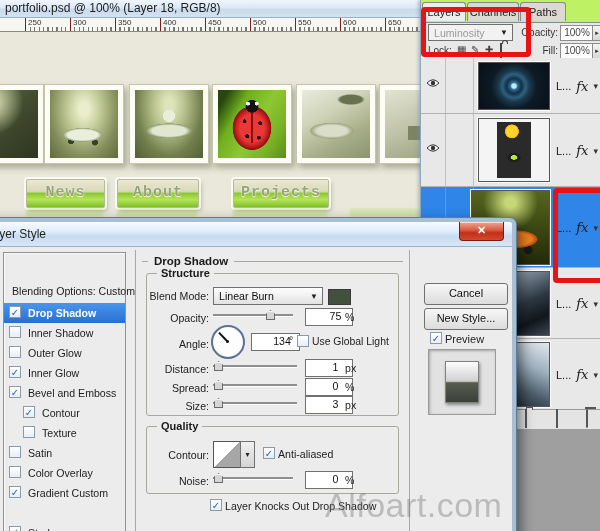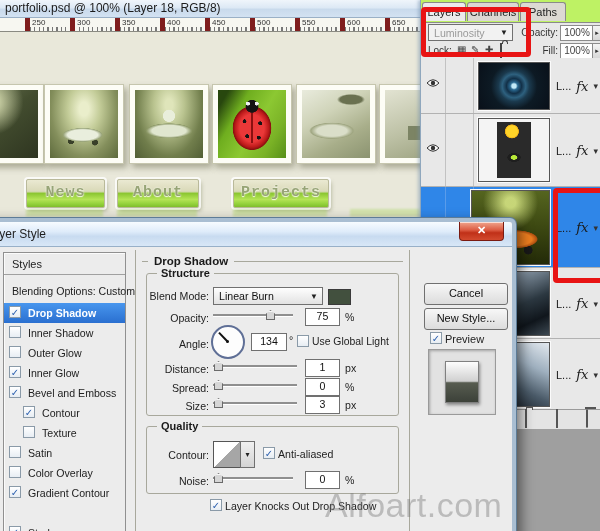--- a/index.html
+++ b/index.html
@@ -8,21 +8,21 @@
   .nowrap{white-space:nowrap;}
 
   
   #doc-titlebar{left:0;top:0;width:600px;height:17px;
     background:linear-gradient(180deg,#f0f5fb 0%,#dde9f5 45%,#c9daec 55%,#d3e2f2 100%);
     border-bottom:1px solid #9ab0c6;z-index:1;}
   #doc-title{left:5px;top:1px;font-size:12px;color:#1c1c1c;}
   #ruler{left:0;top:18px;width:600px;height:13px;background:#f7f7f1;border-bottom:1px solid #8a8a82;z-index:1;}
   #ruler-minor{left:25px;right:0;bottom:0;height:4px;
     background:repeating-linear-gradient(90deg,#777 0 1px,transparent 1px 4.5px);}
-  .rlabel{top:0;height:13px;font-size:8px;color:#333;padding-left:2px;border-left:5px solid #7f1d1d;line-height:9px;}
+  .rlabel{top:0;height:13px;font-size:8px;color:#333;padding-left:2px;border-left:1px solid #7f1d1d;line-height:9px;}
   #canvas{left:0;top:32px;width:600px;height:195px;background:#e9e8da;z-index:1;}
 
   
   .cthumb{top:84px;width:68px;height:68px;padding:5px;background:#fdfdf6;border:1px solid #c6c6ae;
     box-shadow:3px 4px 6px rgba(100,100,70,.45);z-index:2;}
   .cimg{width:68px;height:68px;}
   .img-phone{background:
     radial-gradient(circle at 30% 18%,rgba(208,214,170,.9) 0 12%,transparent 45%),
     linear-gradient(140deg,#6a7452 0%,#434d2f 45%,#2e3520 100%);}
   .img-car{background:
@@ -126,21 +126,21 @@
     font:bold 10px/11px "DejaVu Sans",sans-serif;color:#2b5fae;text-align:center;box-sizing:border-box;}
 
   #main-box{left:161px;top:3px;width:273px;height:309px;border-left:1px solid #a8a89c;border-right:1px solid #a8a89c;}
   .fieldtitle{display:flex;align-items:center;}
   .fieldtitle .line{height:1px;background:#a8a89c;}
   .fieldtitle span{font-size:11.5px;font-weight:bold;color:#1a1a1a;margin:0 6px;white-space:nowrap;}
   .groupbox{border:1px solid #a8a89c;border-radius:3px;}
   .legend{position:absolute;top:-7px;left:10px;background:#ececec;padding:0 4px;
     font-size:11px;font-weight:bold;color:#1a1a1a;}
   .flabel{font-size:10.6px;color:#222;text-align:right;white-space:nowrap;}
-  .vbox{background:#fff;border:1px solid #707070;font-size:10.6px;color:#111;text-align:center;line-height:14px;}
+  .vbox{background:#fff;border:1px solid #707070;font-size:10.6px;color:#111;text-align:center;line-height:14px;padding-left:13px;}
   .unit{font-size:10.6px;color:#222;}
   .slider{height:10px;}
   .slider .track{position:absolute;left:0;right:0;top:4px;height:2px;
     background:#8f8f8f;border-bottom:1px solid #fff;}
   .slider .sthumb{position:absolute;top:0;width:9px;height:10px;background:#d6d6d6;
     box-shadow:inset 0 0 0 1px #6a6a6a,inset 0 2px 0 rgba(255,255,255,.8);
     clip-path:polygon(50% 0,100% 38%,100% 100%,0 100%,0 38%);}
   .ddown{background:linear-gradient(#fefefe,#e2e2e2);border:1px solid #707070;font-size:10.6px;color:#111;
     line-height:16px;padding-left:5px;box-sizing:border-box;}
   .ddown .arr{position:absolute;right:4px;top:0;font-size:8px;color:#222;line-height:16px;}
@@ -320,21 +320,20 @@
   <div class="abs" id="gray-bg"></div>
 
   <div class="abs" id="dialog">
     <div id="dlg-titlebar">
       <div id="dlg-title" class="nowrap">Layer Style</div>
       <div id="dlg-close">✕</div>
     </div>
     <div id="dlg-client">
 
       <div class="abs" id="sb-box">
-        <div id="sb-header">Styles</div>
         <div class="sb-item" style="top:28px">
           <span class="sb-label" style="left:8px">Blending Options: Custom</span>
           </div>
         <div class="sb-item selected" style="top:50px">
           <span class="abs cb" style="left:5px;top:3px">✓</span>
           <span class="sb-label" style="left:24px;font-weight:bold">Drop Shadow</span>
           </div>
         <div class="sb-item" style="top:70px">
           <span class="abs cb" style="left:5px;top:3px"></span>
           <span class="sb-label" style="left:24px">Inner Shadow</span>
@@ -362,21 +361,21 @@
         <div class="sb-item" style="top:190px">
           <span class="abs cb" style="left:5px;top:3px"></span>
           <span class="sb-label" style="left:24px">Satin</span>
           </div>
         <div class="sb-item" style="top:210px">
           <span class="abs cb" style="left:5px;top:3px"></span>
           <span class="sb-label" style="left:24px">Color Overlay</span>
           </div>
         <div class="sb-item" style="top:230px">
           <span class="abs cb" style="left:5px;top:3px">✓</span>
-          <span class="sb-label" style="left:24px">Gradient Contour</span>
+          <span class="sb-label" style="left:24px">Gradient Custom</span>
           </div>
         <div class="sb-item" style="top:270px">
           <span class="abs cb" style="left:5px;top:3px">✓</span>
           <span class="sb-label" style="left:24px">Stroke</span>
           </div>
       </div>
 
       <div class="abs" id="main-box">
         <div class="abs fieldtitle" style="left:6px;top:5px;right:6px">
           <div class="line" style="width:6px"></div>

